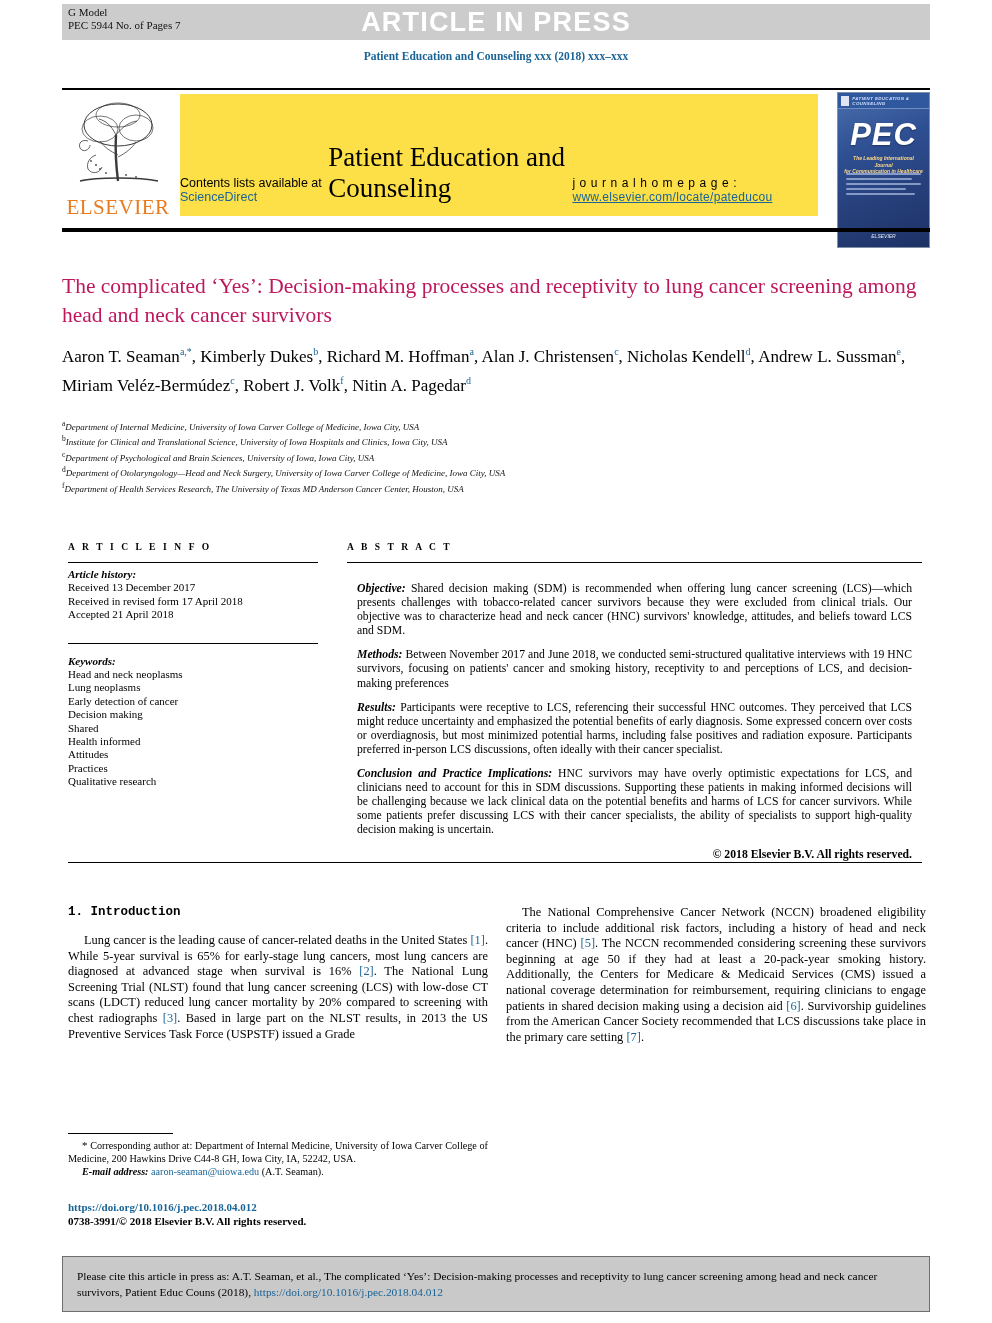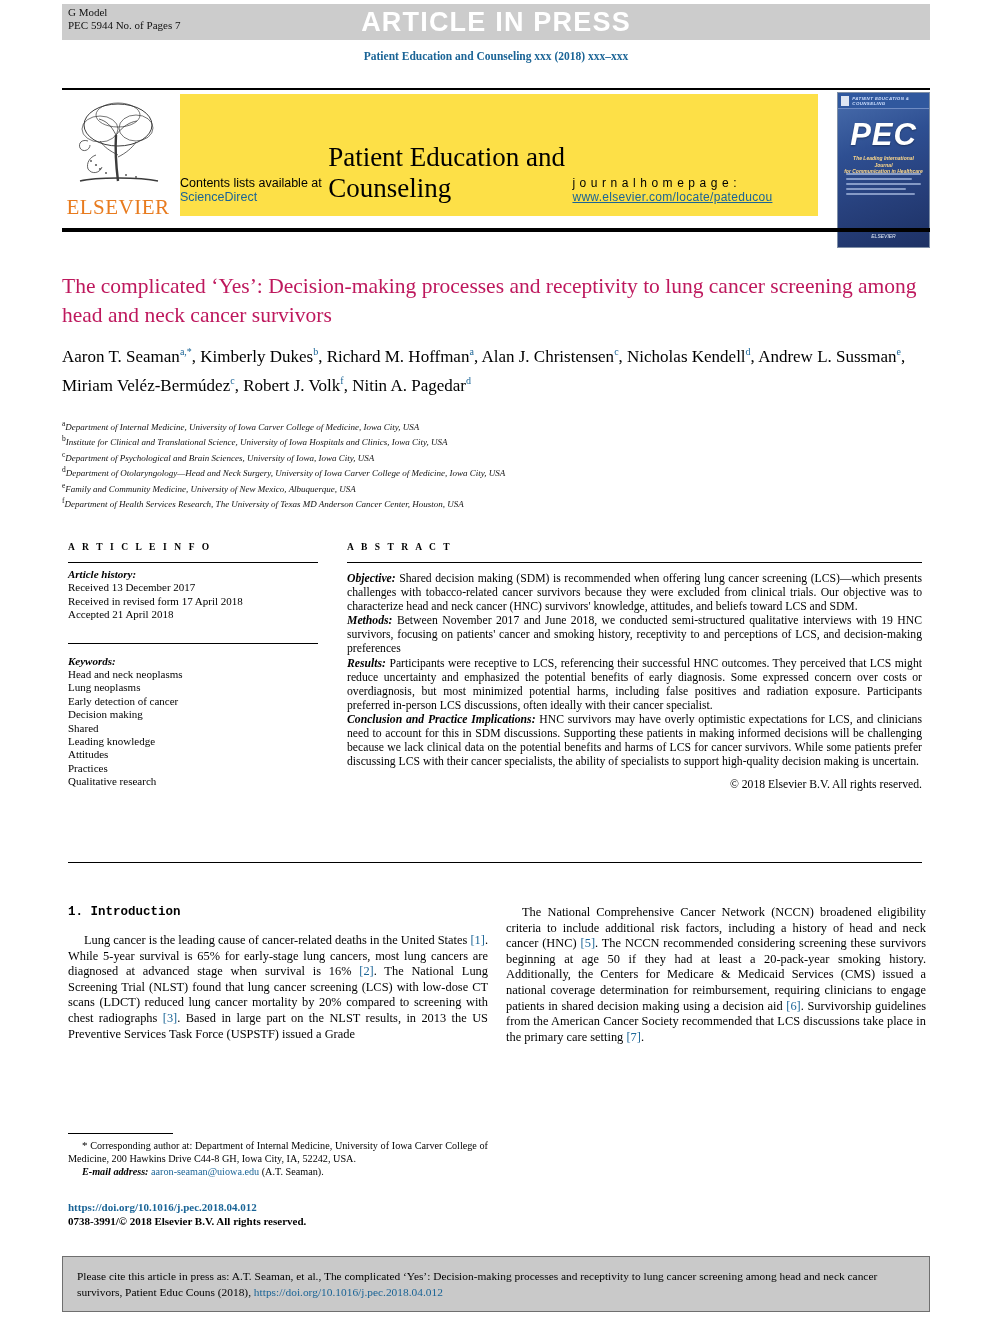--- a/index.html
+++ b/index.html
@@ -228,23 +228,23 @@
     font-size:11px; line-height:13.4px;
   }
   .info-col .lbl { font-style: italic; font-weight: bold; }
   .kw-block { margin-top: 33px; }
   .abstract-col {
     position:absolute; left:347px; top:572px; width:575px;
     font-family:"Liberation Serif", serif;
     font-size:11.7px; line-height:14.1px;
     text-align: justify;
   }
-  .abstract-col p { margin: 0; }
+  .abstract-col p { margin: 10px; }
   .abstract-col .lead { font-style: italic; font-weight: bold; }
-  .copyright { text-align: right; font-weight: normal; margin-top: 9px !important; }
+  .copyright { text-align: right; font-weight: bold; margin-top: 9px !important; }
 
   
   .sec-head {
     position:absolute; left:68px; top:905px;
     font-family:Liberation Mono, monospace;
     font-size:12.5px; font-weight:bold;
   }
   .col-left {
     position:absolute; left:68px; top:933px; width:420px;
     font-family:"Liberation Serif", serif;
@@ -377,21 +377,20 @@
   </div>
   <div class="rule-under-mast"></div>
 
   <div class="title">The complicated ‘Yes’: Decision-making processes and receptivity to lung cancer screening among head and neck cancer survivors</div>
   <div class="authors">Aaron T. Seaman<sup>a,*</sup>, Kimberly Dukes<sup>b</sup>, Richard M. Hoffman<sup>a</sup>, Alan J. Christensen<sup>c</sup>, Nicholas Kendell<sup>d</sup>, Andrew L. Sussman<sup>e</sup>, Miriam Veléz-Bermúdez<sup>c</sup>, Robert J. Volk<sup>f</sup>, Nitin A. Pagedar<sup>d</sup></div>
   <div class="affiliations">
       <div><sup>a</sup>Department of Internal Medicine, University of Iowa Carver College of Medicine, Iowa City, USA</div>
       <div><sup>b</sup>Institute for Clinical and Translational Science, University of Iowa Hospitals and Clinics, Iowa City, USA</div>
       <div><sup>c</sup>Department of Psychological and Brain Sciences, University of Iowa, Iowa City, USA</div>
       <div><sup>d</sup>Department of Otolaryngology—Head and Neck Surgery, University of Iowa Carver College of Medicine, Iowa City, USA</div>
-      <div><sup>e</sup>Family and Community Medicine, University of New Mexico, Albuquerque, USA</div>
       <div><sup>f</sup>Department of Health Services Research, The University of Texas MD Anderson Cancer Center, Houston, USA</div>
     </div>
 
   <div class="hdr-info">A R T I C L E   I N F O</div>
   <div class="hdr-abstract">A B S T R A C T</div>
 
   <div class="block-rule" style="left:68px; top:562px; width:250px; height:1px;"></div>
   <div class="block-rule" style="left:68px; top:643px; width:250px; height:1px;"></div>
   <div class="block-rule" style="left:347px; top:562px; width:575px; height:1px;"></div>
   <div class="block-rule" style="left:68px; top:862px; width:854px; height:1px;"></div>
@@ -404,21 +403,21 @@
         <div>Accepted 21 April 2018</div>
       </div>
     <div class="kw-block">
       <div class="lbl">Keywords:</div>
       <div>
           <div>Head and neck neoplasms</div>
           <div>Lung neoplasms</div>
           <div>Early detection of cancer</div>
           <div>Decision making</div>
           <div>Shared</div>
-          <div>Leading knowledge</div>
+          <div>Health informed</div>
           <div>Attitudes</div>
           <div>Practices</div>
           <div>Qualitative research</div>
         </div>
     </div>
   </div>
 
   <div class="abstract-col">
     <div>
         <p><span class="lead">Objective:</span> Shared decision making (SDM) is recommended when offering lung cancer screening (LCS)—which presents challenges with tobacco-related cancer survivors because they were excluded from clinical trials. Our objective was to characterize head and neck cancer (HNC) survivors' knowledge, attitudes, and beliefs toward LCS and SDM.</p>

